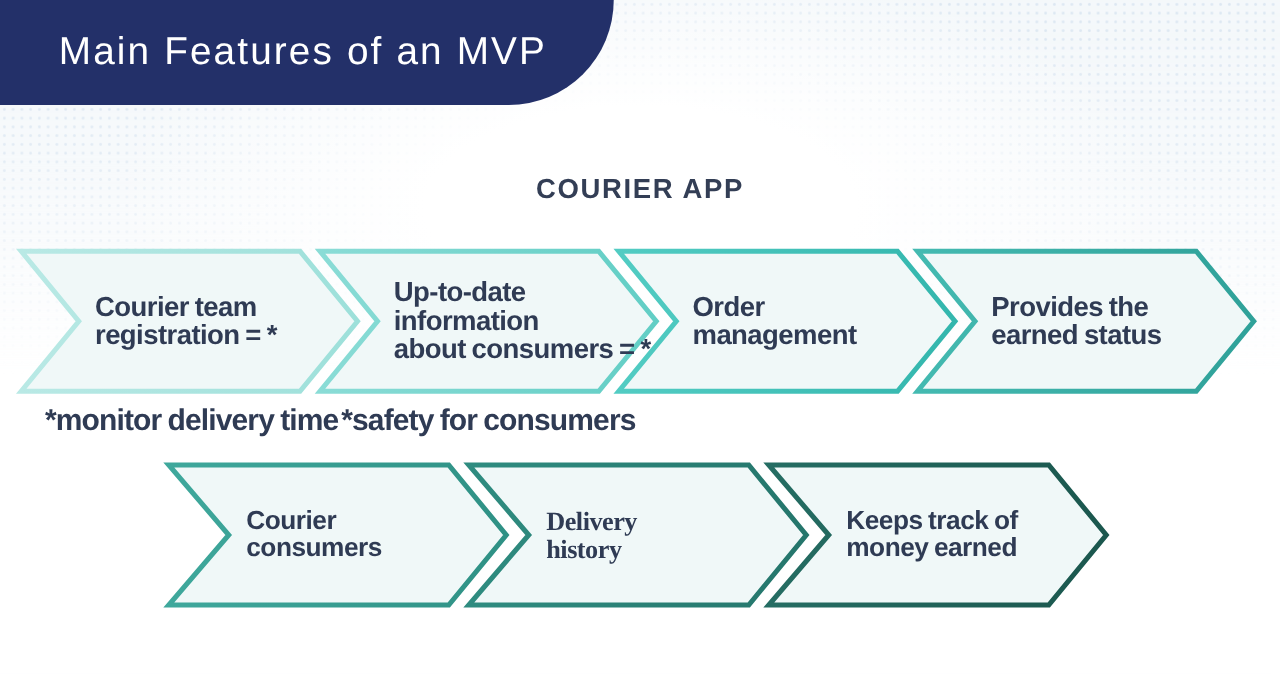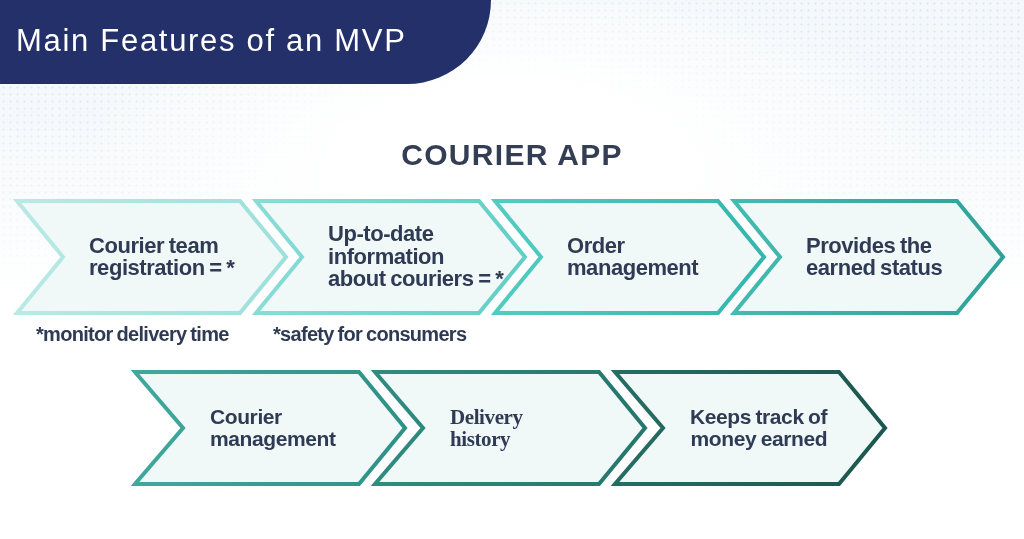--- a/index.html
+++ b/index.html
@@ -9,29 +9,29 @@
     background-color:rgba(228,237,245,0.45);
     background-image:radial-gradient(rgba(193,213,232,0.5) 0.9px, rgba(255,255,255,0) 1.3px);
     background-size:7px 7px;
     -webkit-mask-image:linear-gradient(to bottom, rgba(0,0,0,.9) 0%, rgba(0,0,0,.75) 40%, rgba(0,0,0,0) 100%);
     mask-image:linear-gradient(to bottom, rgba(0,0,0,.9) 0%, rgba(0,0,0,.75) 40%, rgba(0,0,0,0) 100%);}
   .bg-clear{position:absolute;left:0;top:0;width:1024px;height:300px;
     background:radial-gradient(ellipse 430px 200px at 512px 165px, #ffffff 40%, rgba(255,255,255,0) 100%);}
   .banner{position:absolute;left:0;top:0;width:491px;height:84px;background:#233069;
     border-radius:0 0 84px 0;display:flex;align-items:center;}
   .banner-title{color:#ffffff;font-size:31px;font-weight:400;letter-spacing:1.7px;
-    padding-left:16px;white-space:nowrap;margin-top:-2px;text-align:center;}
+    padding-left:47px;white-space:nowrap;margin-top:-2px;text-align:center;}
   .app-heading{position:absolute;left:0;top:138px;width:1024px;text-align:center;
-    color:#333e55;font-size:30px;font-weight:700;letter-spacing:1.3px;}
+    color:#333e55;font-size:22px;font-weight:700;letter-spacing:1.3px;}
   svg.flow{position:absolute;left:0;top:0;}
   .arrow-label{position:absolute;display:flex;align-items:center;
-    color:#2f3b54;font-weight:700;white-space:pre-line;margin-left:13px;}
+    color:#2f3b54;font-weight:700;white-space:pre-line;}
   .arrow-label.r1{font-size:22px;line-height:22.5px;letter-spacing:-0.45px;word-spacing:-1px;}
   .arrow-label.r2{font-size:21px;line-height:22px;letter-spacing:-0.4px;word-spacing:-1px;}
-  .footnote{position:absolute;color:#2f3b54;font-size:20px;font-weight:700;white-space:nowrap;letter-spacing:-0.7px;word-spacing:-1px;}
+  .footnote{position:absolute;color:#2f3b54;font-size:24px;font-weight:700;white-space:nowrap;letter-spacing:-0.7px;word-spacing:-1px;}
 </style>
 </head>
 <body>
 
 <div class="canvas">
   <div class="bg-texture"></div>
   <div class="bg-clear"></div>
 
   <div class="banner">
     <div class="banner-title">Main Features of an MVP</div>
@@ -79,29 +79,29 @@
         <polygon points="375,372 599,372 645,428 599,484 375,484 423,428" fill="#f0f8f8" stroke="url(#g1_1)" stroke-width="4" stroke-linejoin="miter"></polygon>
         <polygon points="615,372 839,372 885,428 839,484 615,484 663,428" fill="#f0f8f8" stroke="url(#g1_2)" stroke-width="4" stroke-linejoin="miter"></polygon>
       </g>
   </svg>
 
   <div id="labels">
       <div class="arrow-label r1" style="left: 76px; top: 209px; height: 96px;">Courier team
 registration = *</div>
       <div class="arrow-label r1" style="left: 315px; top: 209px; height: 96px;">Up-to-date
 information
-about couriers = *</div>
+about consumers = *</div>
       <div class="arrow-label r1" style="left: 554px; top: 209px; height: 96px;">Order
 management</div>
       <div class="arrow-label r1" style="left: 793px; top: 209px; height: 96px;">Provides the
 earned status</div>
       <div class="arrow-label r2" style="left: 197px; top: 383px; height: 90px;">Courier
-management</div>
+consumers</div>
       <div class="arrow-label r2" style="left: 437px; top: 383px; height: 90px; font-family: Liberation Serif, serif;">Delivery
 history</div>
-      <div class="arrow-label r2" style="left: 677px; top: 383px; height: 90px; text-align: right;">Keeps track of
+      <div class="arrow-label r2" style="left: 677px; top: 383px; height: 90px;">Keeps track of
 money earned</div>
     </div>
   <div id="footnotes">
       <div class="footnote" style="left: 36px; top: 323px;">*monitor delivery time</div>
       <div class="footnote" style="left: 273px; top: 323px; text-align: right;">*safety for consumers</div>
     </div>
 </div>
 
 </body></html>

